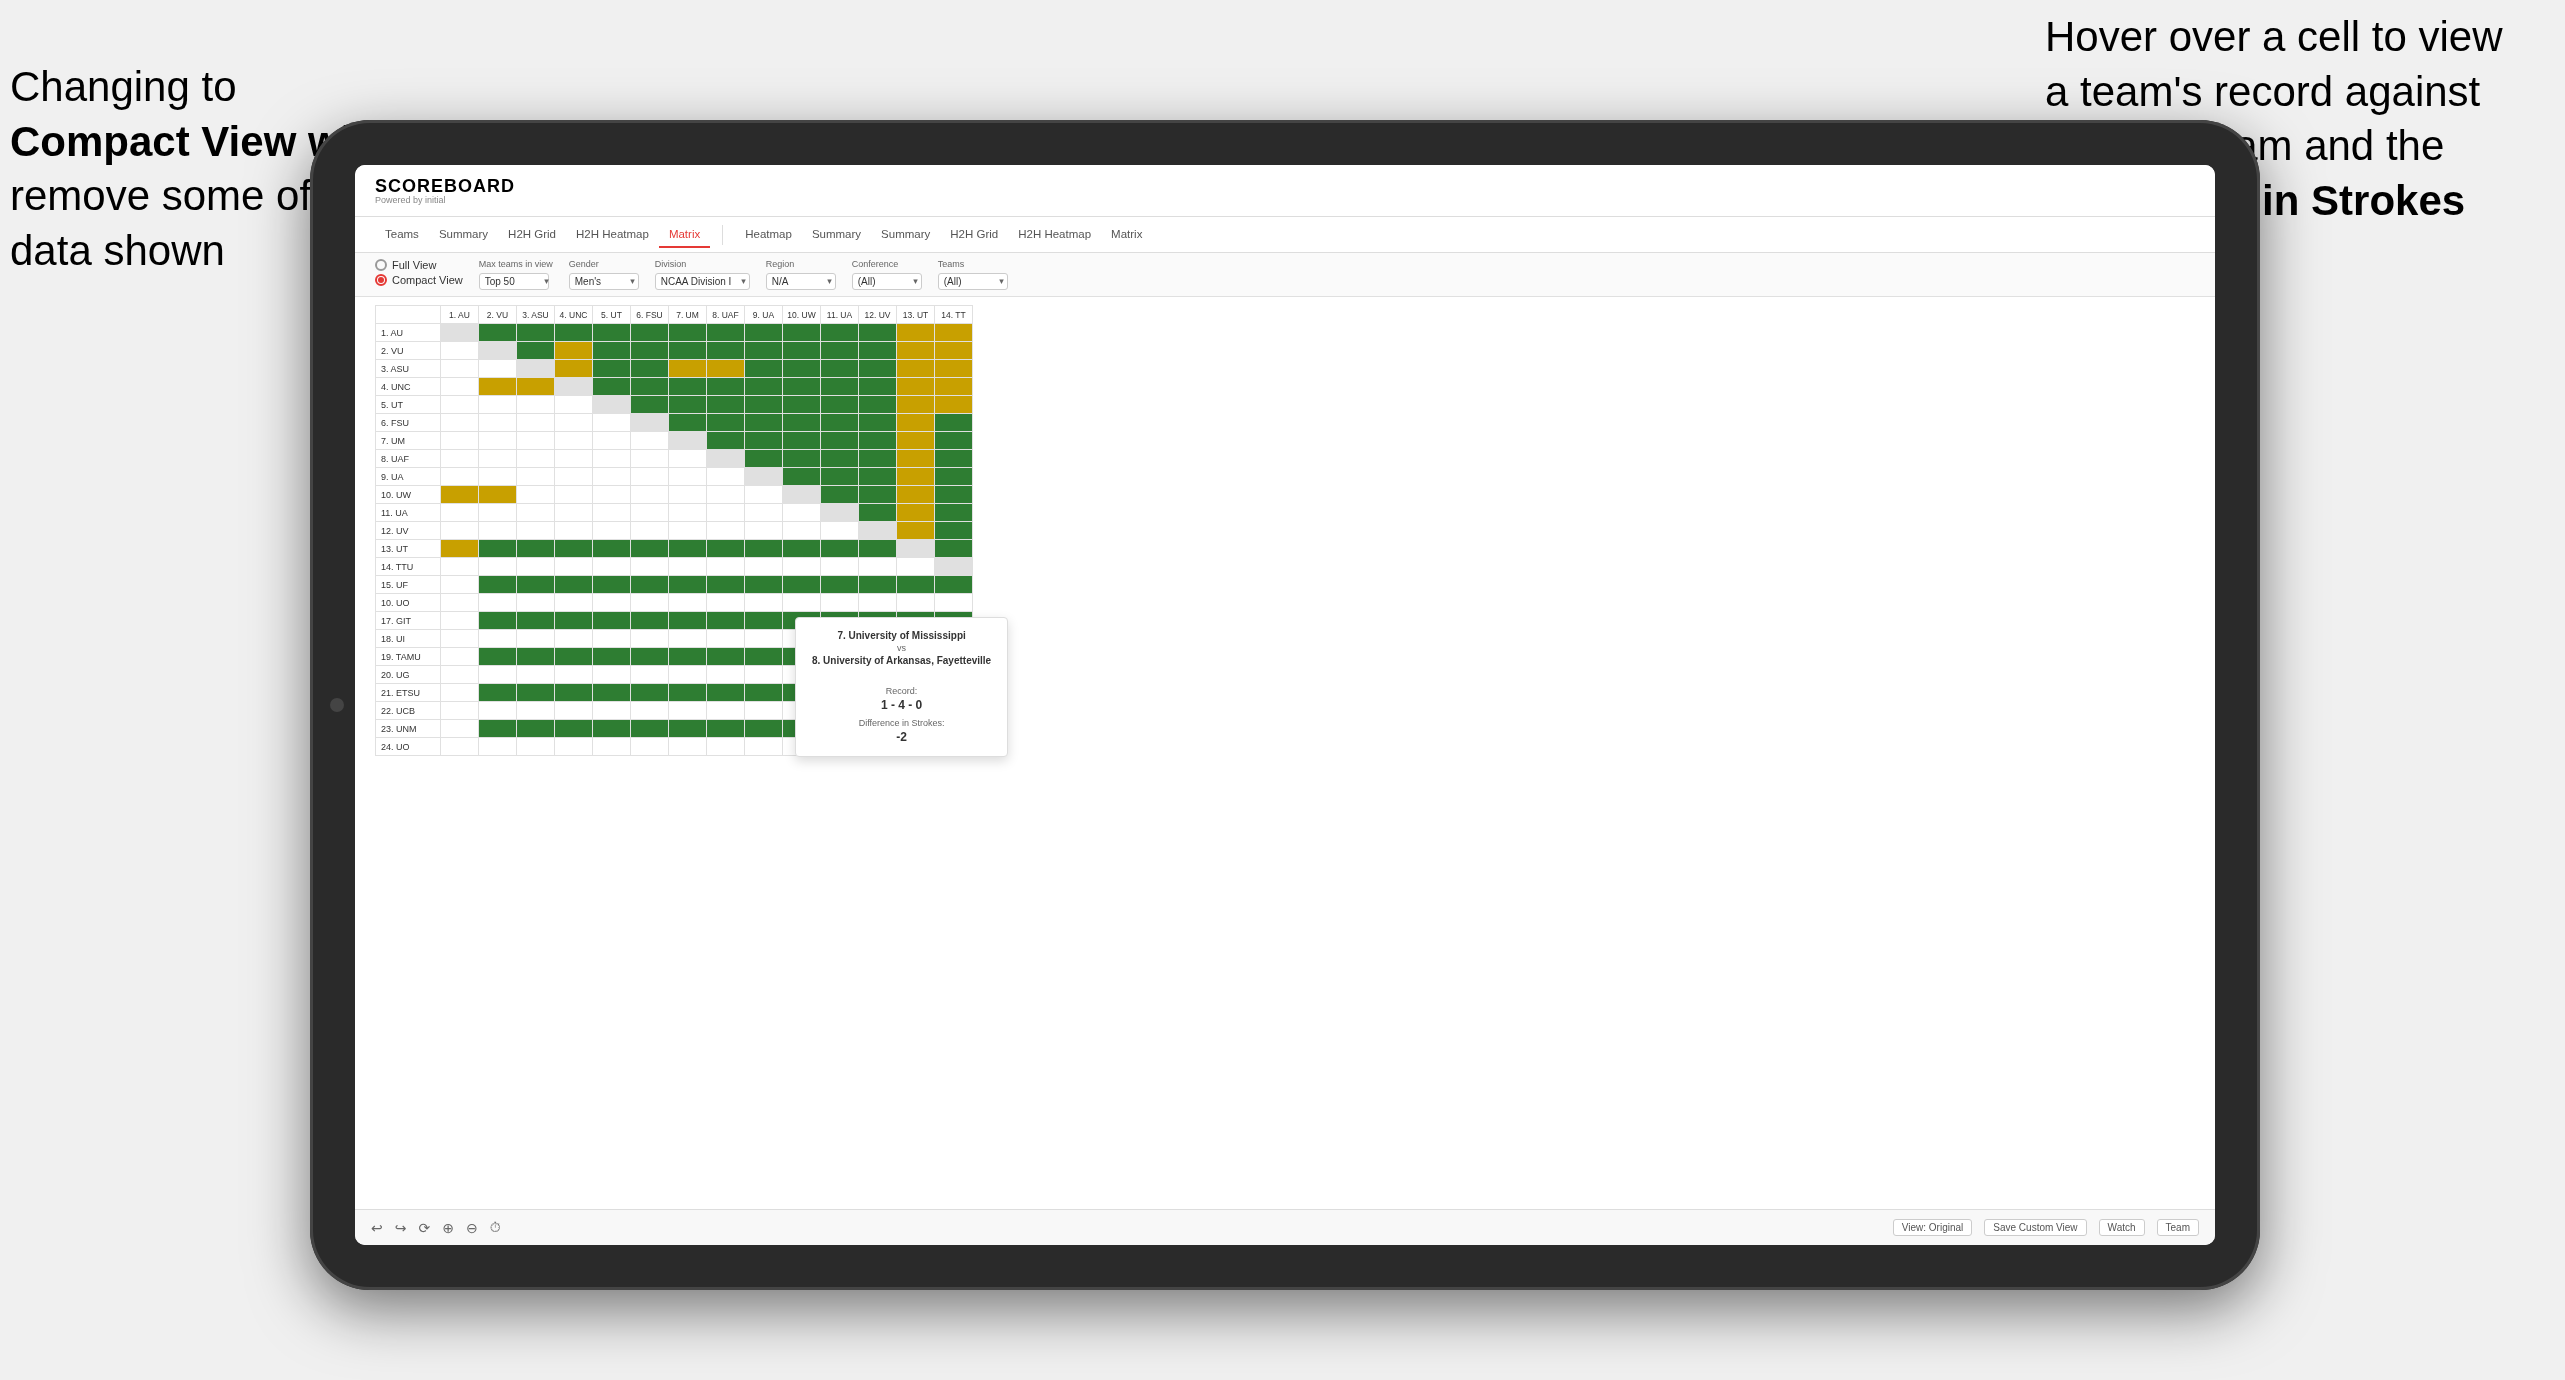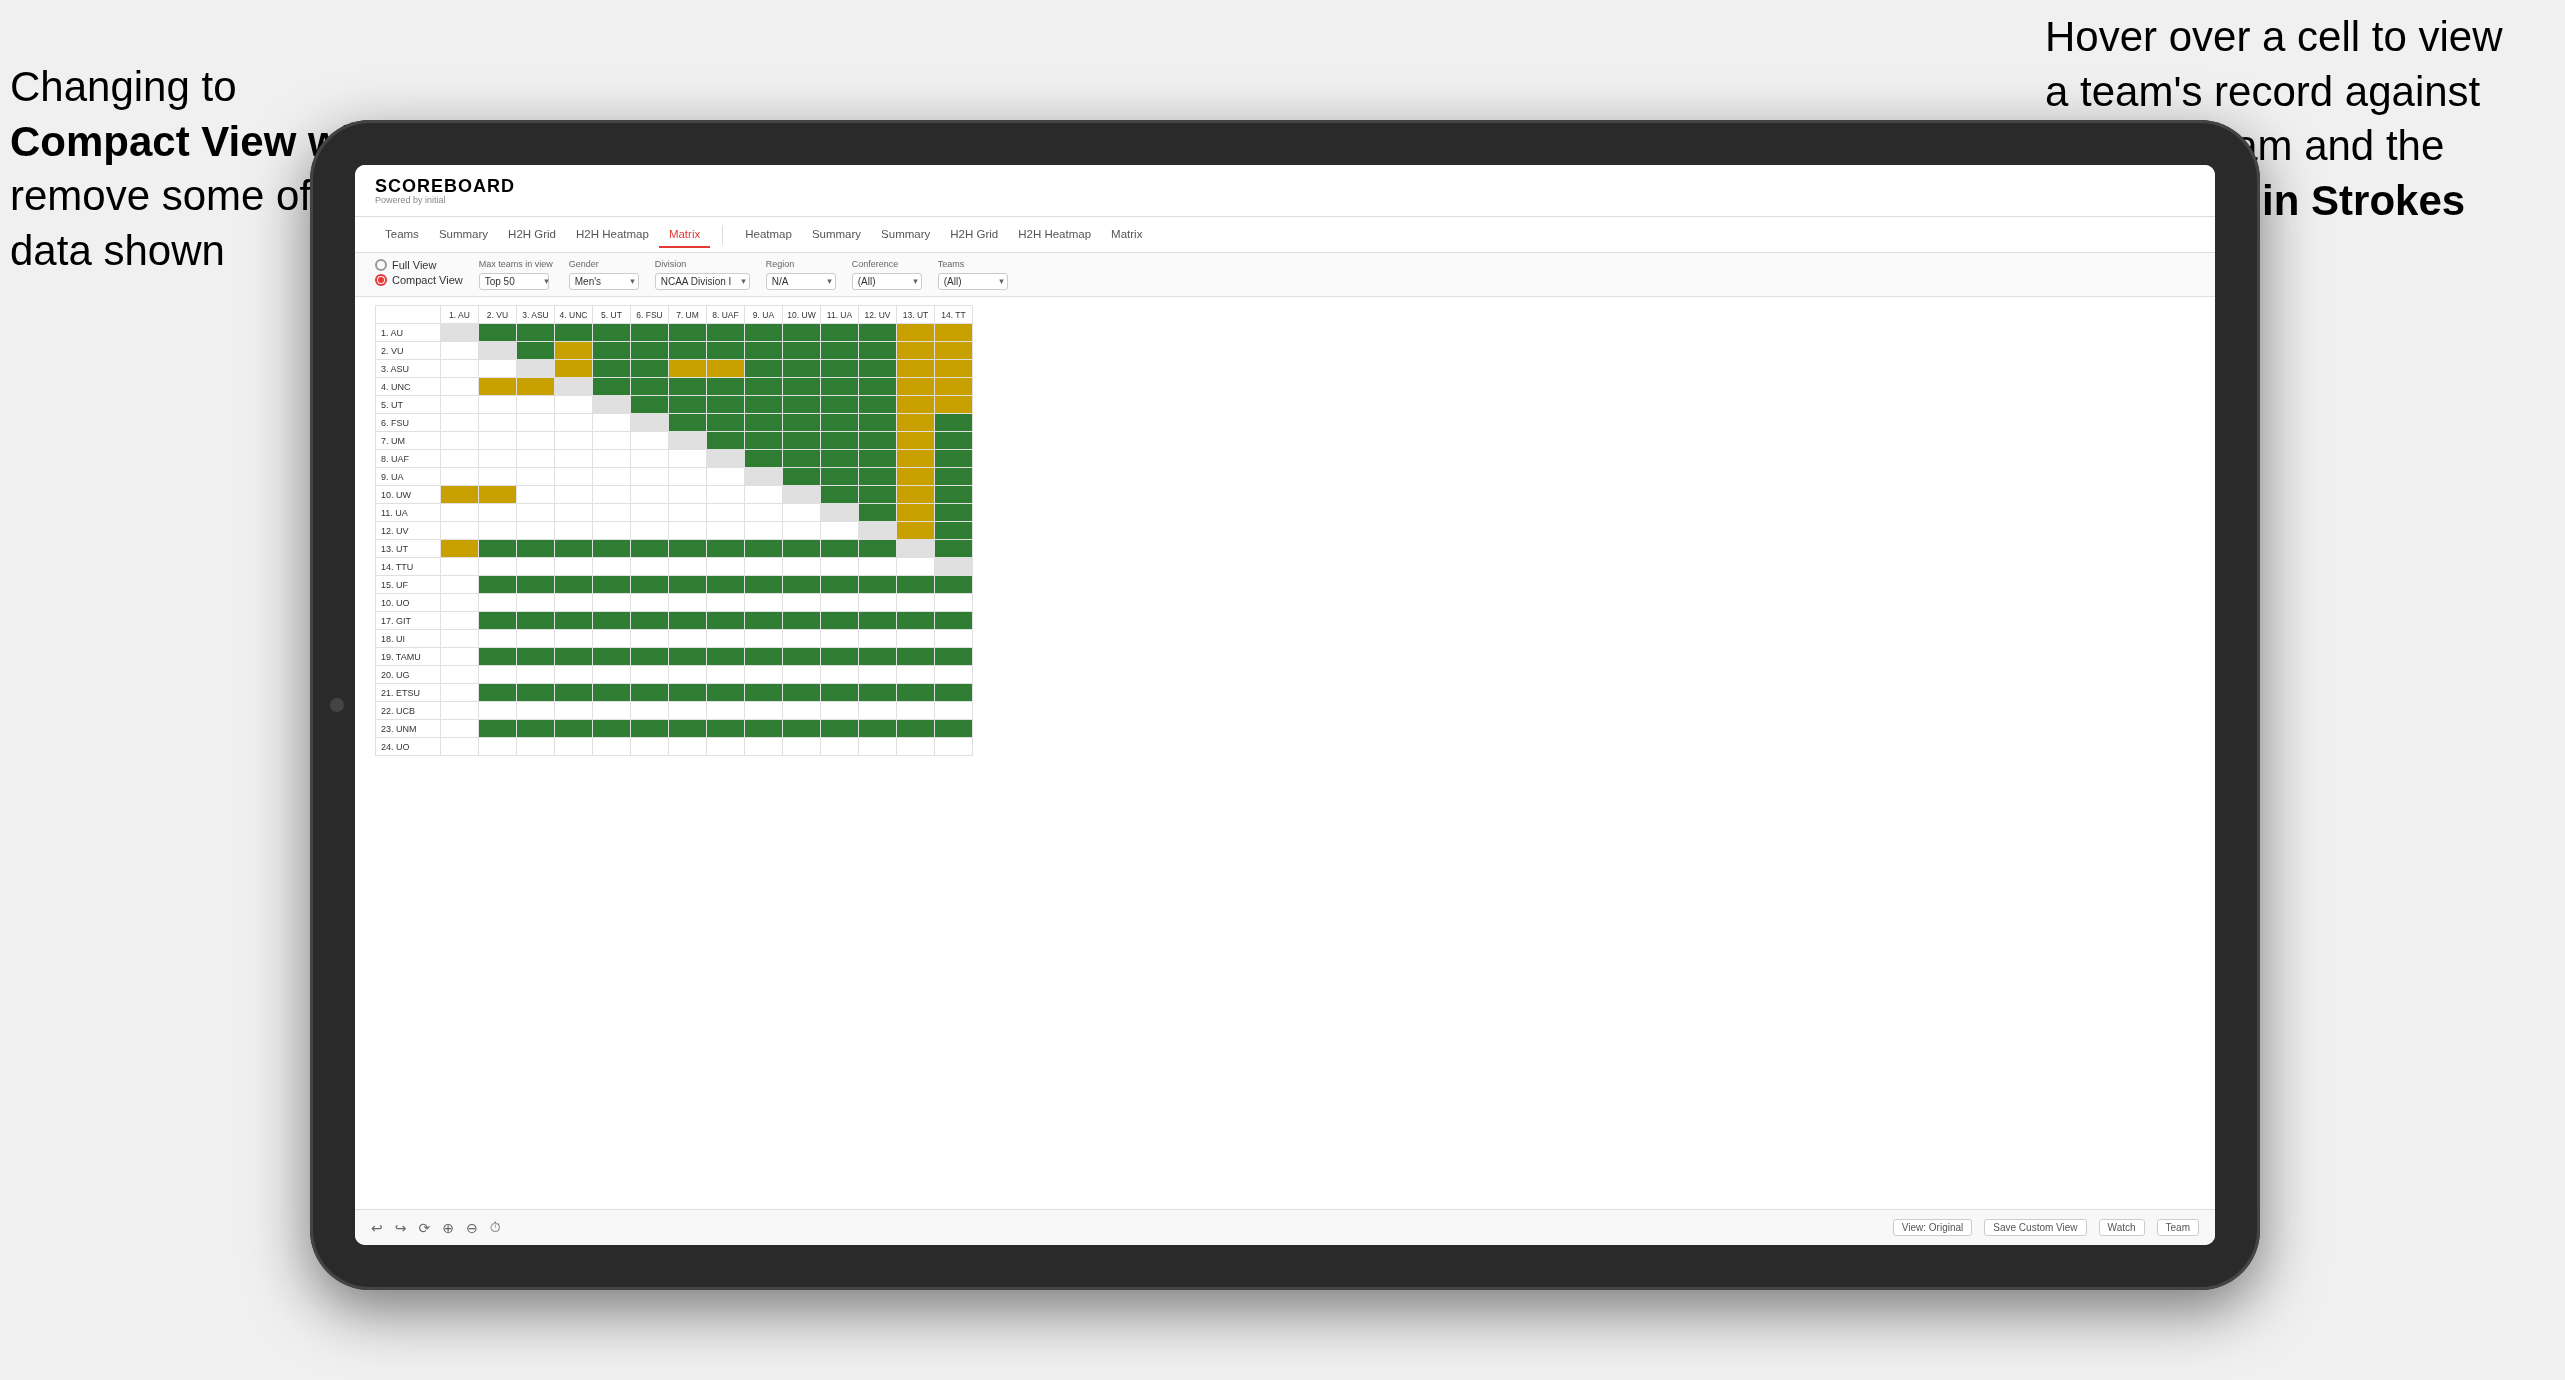--- a/index.html
+++ b/index.html
@@ -935,20 +935,30 @@
                 <td style="background-color: rgb(255, 255, 255);"></td>
                 <td style="background-color: rgb(255, 255, 255);"></td>
                 <td style="background-color: rgb(255, 255, 255);"></td>
                 <td style="background-color: rgb(255, 255, 255);"></td>
                 <td style="background-color: rgb(255, 255, 255);"></td>
                 <td style="background-color: rgb(255, 255, 255);"></td>
               </tr>
             </tbody>
         </table>
 
+        <div class="tooltip-popup">
+          <div class="tooltip-title">7. University of Mississippi</div>
+          <div class="tooltip-vs">vs</div>
+          <div class="tooltip-title">8. University of Arkansas, Fayetteville</div>
+          <br>
+          <div class="tooltip-record-label">Record:</div>
+          <div class="tooltip-record-value">1 - 4 - 0</div>
+          <div class="tooltip-strokes-label">Difference in Strokes:</div>
+          <div class="tooltip-strokes-value">-2</div>
+        </div>
       </div>
     </div>
 
     <div class="bottom-toolbar">
       <span class="toolbar-icon">↩</span>
       <span class="toolbar-icon">↪</span>
       <span class="toolbar-icon">⟳</span>
       <span class="toolbar-icon">⊕</span>
       <span class="toolbar-icon">⊖</span>
       <span class="toolbar-icon">⏱</span>

